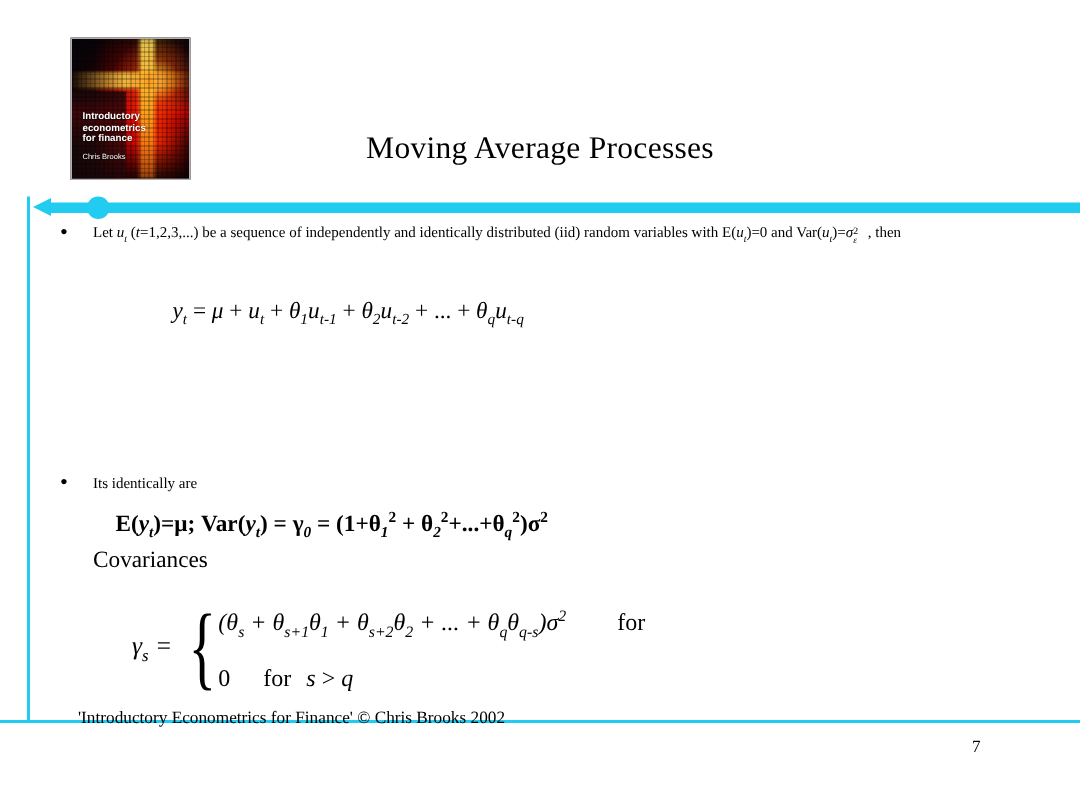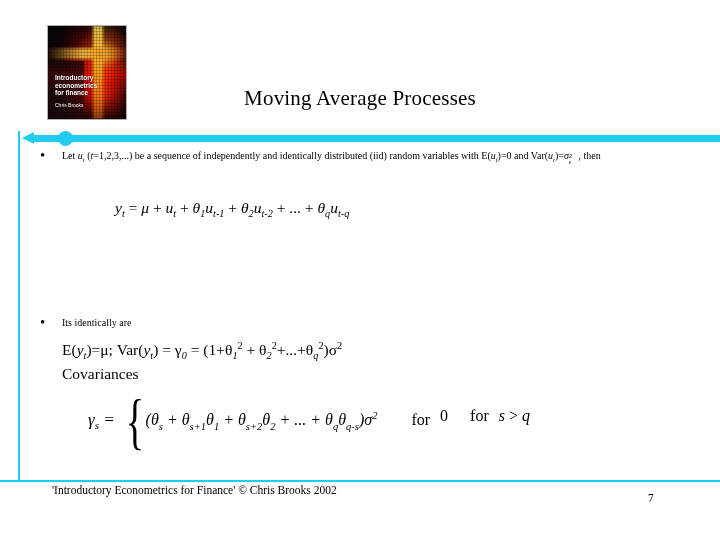--- a/index.html
+++ b/index.html
@@ -174,21 +174,21 @@
 
   #b2 { left: 40px; top: 167px; width: 500px; }
 
   .eq-line {
     position: absolute;
     font-size: 15.5px;
     line-height: 21px;
   }
   #eq-ma   { left: 115px; top: 52px; }
   #order   { left: 62px;  top: 104px; }
-  #props1  { left: 62px;  top: 190px; }
+  #props1  { left: 77px;  top: 190px; font-weight: bold; }
   #covars  { left: 62px;  top: 218px; }
 
   .bigeq {
     position: absolute;
     left: 88px;
     top: 252px;
     width: 600px;
     height: 80px;
     font-size: 16px;
   }
@@ -232,21 +232,21 @@
     white-space: nowrap;
   }
   .brace {
     font-size: 62px;
     line-height: 0.78;
     font-family: "Liberation Serif", serif;
     font-weight: 300;
     transform: scaleX(0.62);
     margin-right: -4px;
   }
-  .pw-cases { display: flex; flex-direction: row; justify-content: center; }
+  .pw-cases { display: flex; flex-direction: column; justify-content: center; }
   .pw-case {
     display: flex;
     align-items: baseline;
     white-space: nowrap;
     font-size: 16px;
     line-height: 30px;
   }
   .pw-expr { font-style: italic; }
   .pw-for {
     padding: 0 10px 0 34px;
@@ -258,21 +258,21 @@
     position: absolute;
     left: 0;
     top: 480px;
     width: 720px;
     height: 2px;
     background: #22CBF0;
   }
   .footer-left {
     position: absolute;
     left: 52px;
-    top: 484px;
+    top: 473px;
     font-size: 11.5px;
   }
   .footer-right {
     position: absolute;
     left: 648px;
     top: 492px;
     font-size: 11.5px;
   }
   .edge-left {
     position: absolute;

